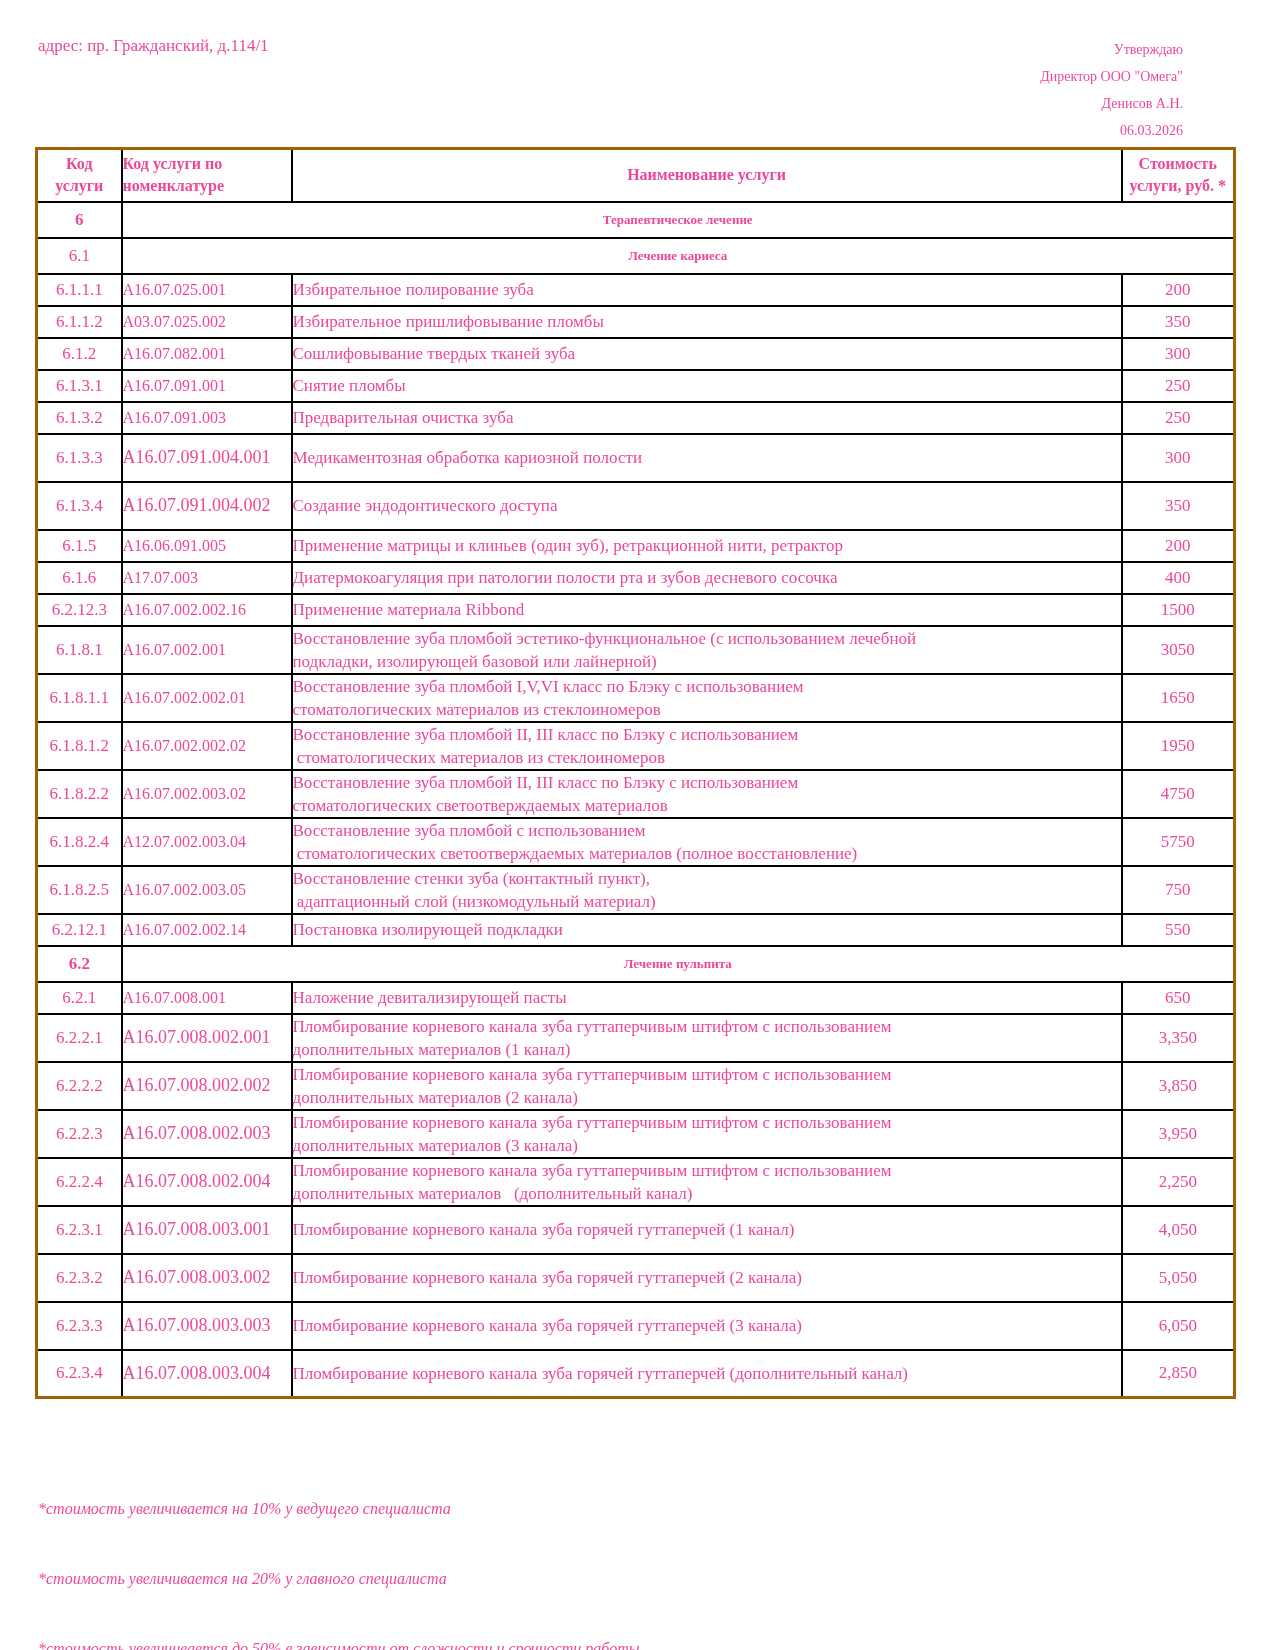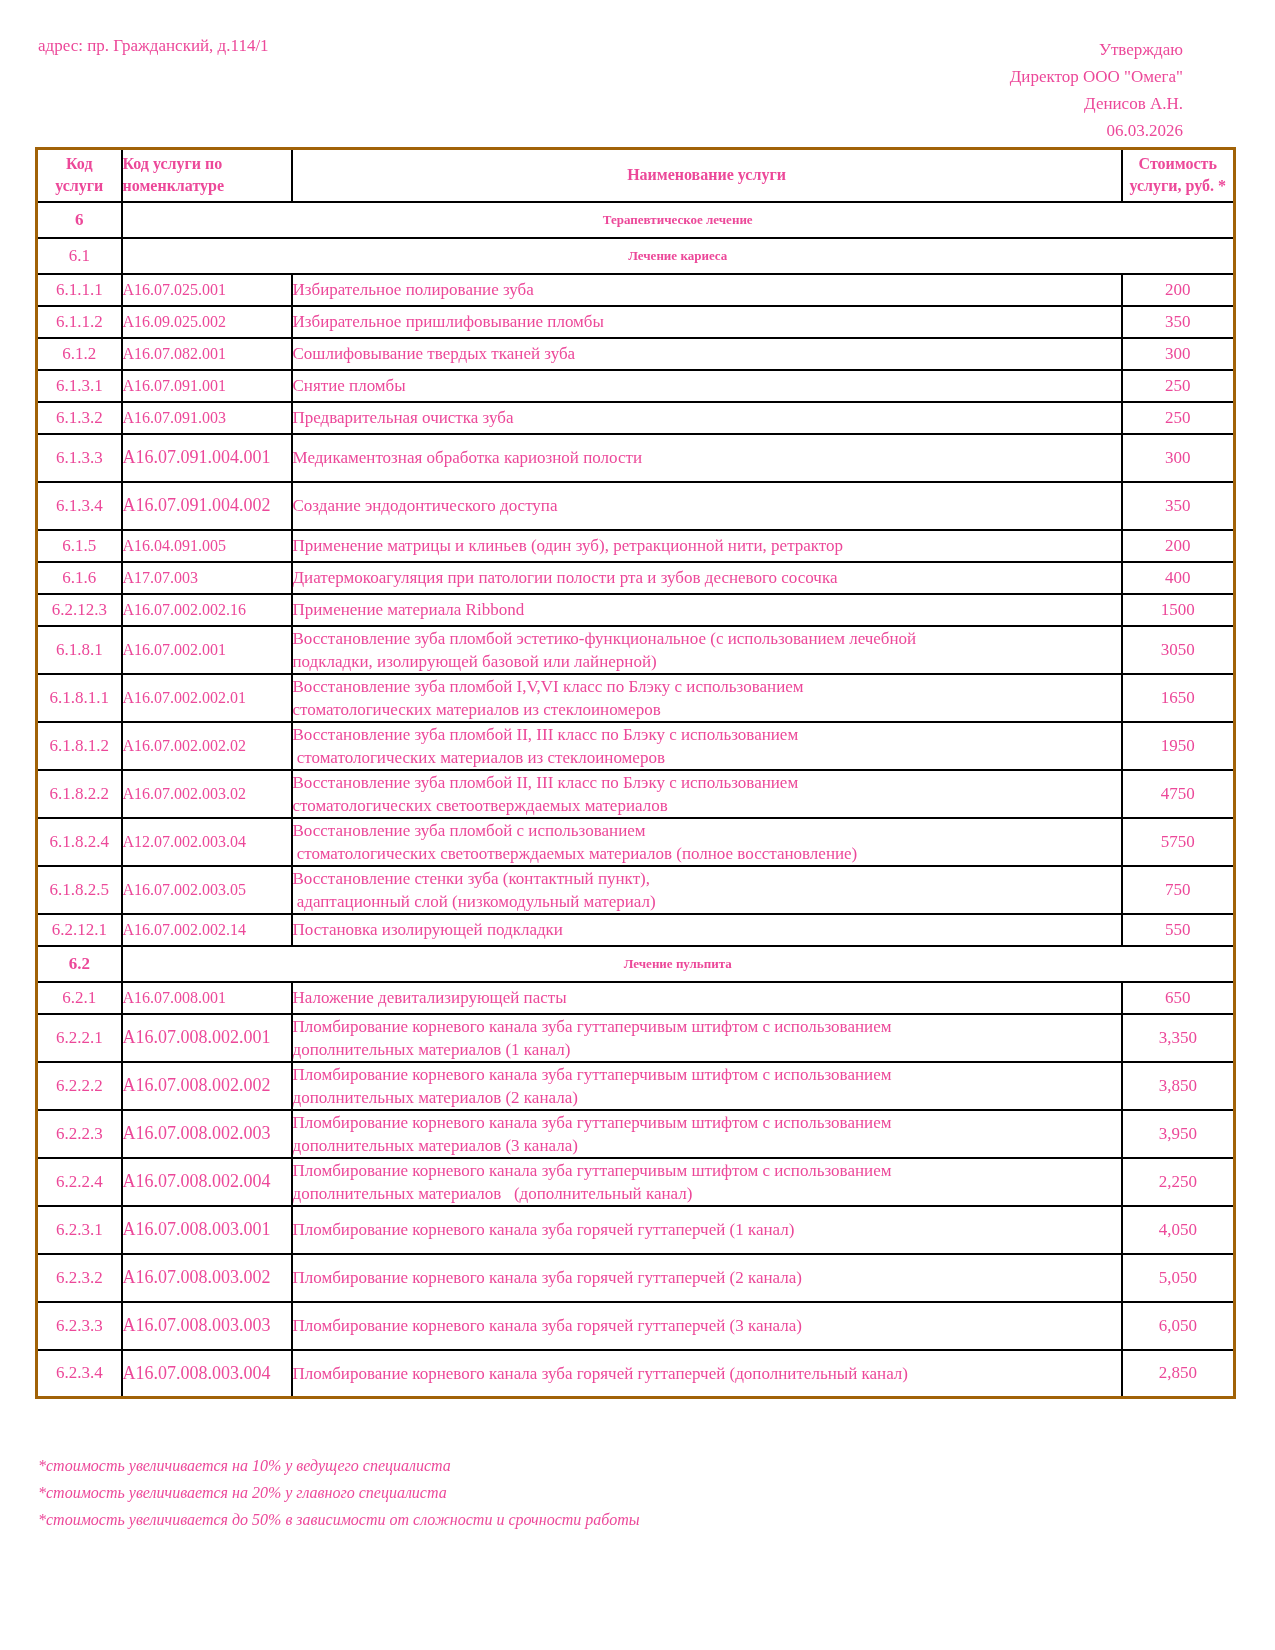--- a/index.html
+++ b/index.html
@@ -23,21 +23,21 @@
     right: 92px;
     display: flex;
     justify-content: space-between;
     align-items: flex-start;
   }
   .address {
     font-size: 17px;
     white-space: pre;
   }
   .approval {
-    font-size: 17px;
+    font-size: 14px;
     text-align: right;
     white-space: pre-line;
     line-height: 27px;
   }
   table.price-table {
     position: absolute;
     top: 147px;
     left: 35px;
     width: 1198px;
     border-collapse: collapse;
@@ -95,21 +95,21 @@
     font-weight: bold;
   }
   .footnotes {
     position: absolute;
     left: 38px;
     top: 1452px;
     font-size: 16px;
     font-style: italic;
     line-height: 27px;
   }
-  .footnote { white-space: pre; }
+  .footnote { white-space: pre; margin-top: 43px; }
 </style>
 </head>
 <body>
 
 <div class="page">
 
   <div class="topbar">
     <div class="address">адрес: пр. Гражданский, д.114/1</div>
     <div class="approval">Утверждаю
 Директор ООО "Омега"
@@ -145,21 +145,21 @@
           <td class="section-title" colspan="3">Лечение кариеса</td>
         </tr>
         <tr class="row">
           <td class="code">6.1.1.1</td>
           <td class="nom">A16.07.025.001</td>
           <td class="name">Избирательное полирование зуба</td>
           <td class="price">200</td>
         </tr>
         <tr class="row">
           <td class="code">6.1.1.2</td>
-          <td class="nom">A16.09.025.002</td>
+          <td class="nom">A03.07.025.002</td>
           <td class="name">Избирательное пришлифовывание пломбы</td>
           <td class="price">350</td>
         </tr>
         <tr class="row">
           <td class="code">6.1.2</td>
           <td class="nom">A16.07.082.001</td>
           <td class="name">Сошлифовывание твердых тканей зуба</td>
           <td class="price">300</td>
         </tr>
         <tr class="row">
@@ -181,21 +181,21 @@
           <td class="price">300</td>
         </tr>
         <tr class="row tall">
           <td class="code">6.1.3.4</td>
           <td class="nom small">A16.07.091.004.002</td>
           <td class="name">Создание эндодонтического доступа</td>
           <td class="price">350</td>
         </tr>
         <tr class="row">
           <td class="code">6.1.5</td>
-          <td class="nom">A16.04.091.005</td>
+          <td class="nom">A16.06.091.005</td>
           <td class="name">Применение матрицы и клиньев (один зуб), ретракционной нити, ретрактор</td>
           <td class="price">200</td>
         </tr>
         <tr class="row">
           <td class="code">6.1.6</td>
           <td class="nom">A17.07.003</td>
           <td class="name">Диатермокоагуляция при патологии полости рта и зубов десневого сосочка</td>
           <td class="price">400</td>
         </tr>
         <tr class="row">

